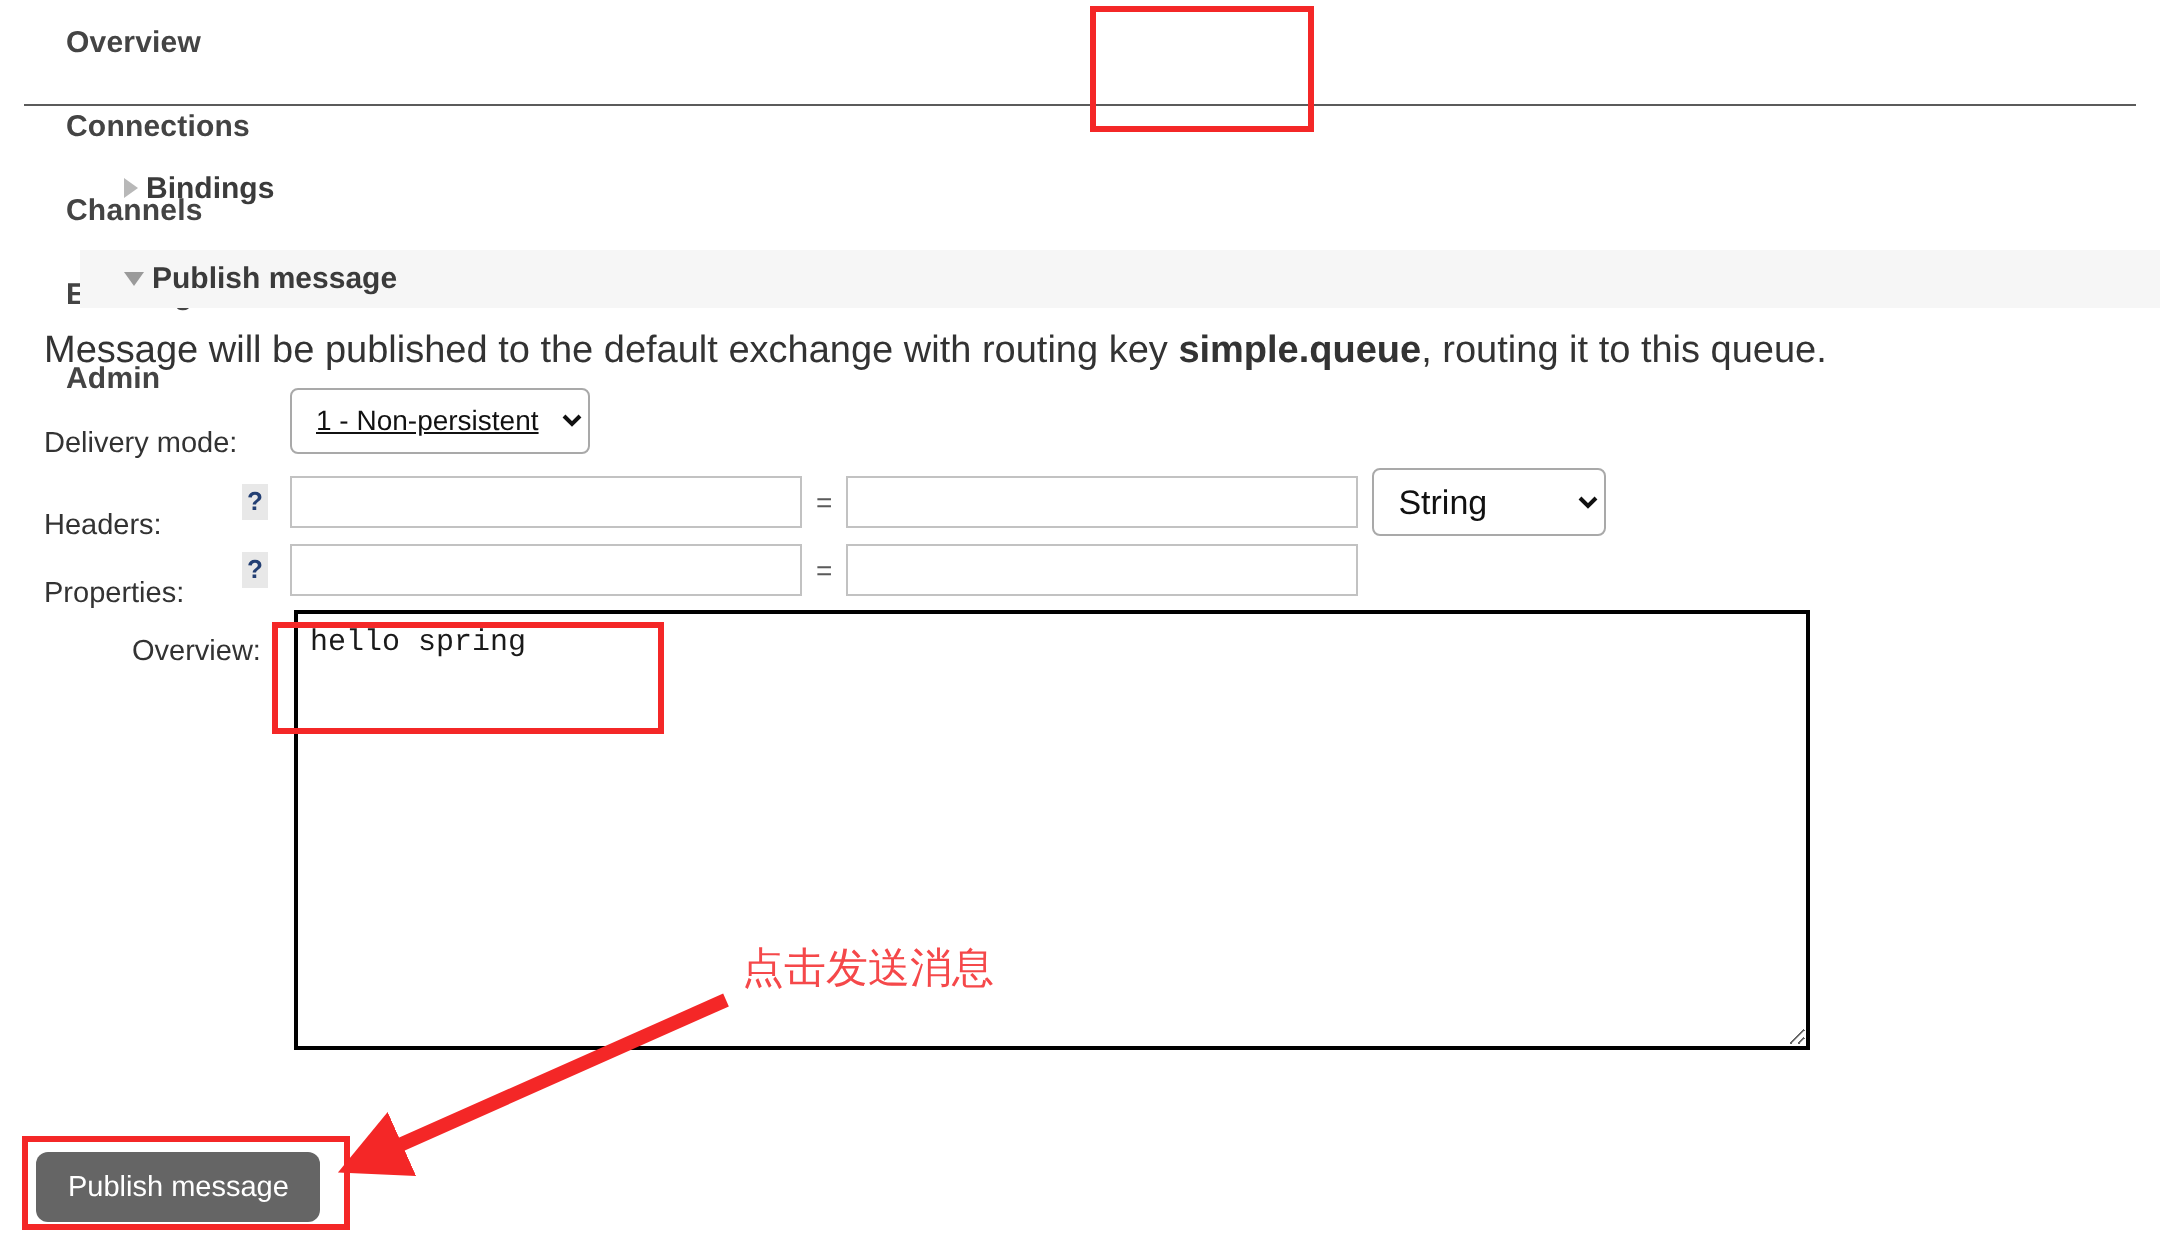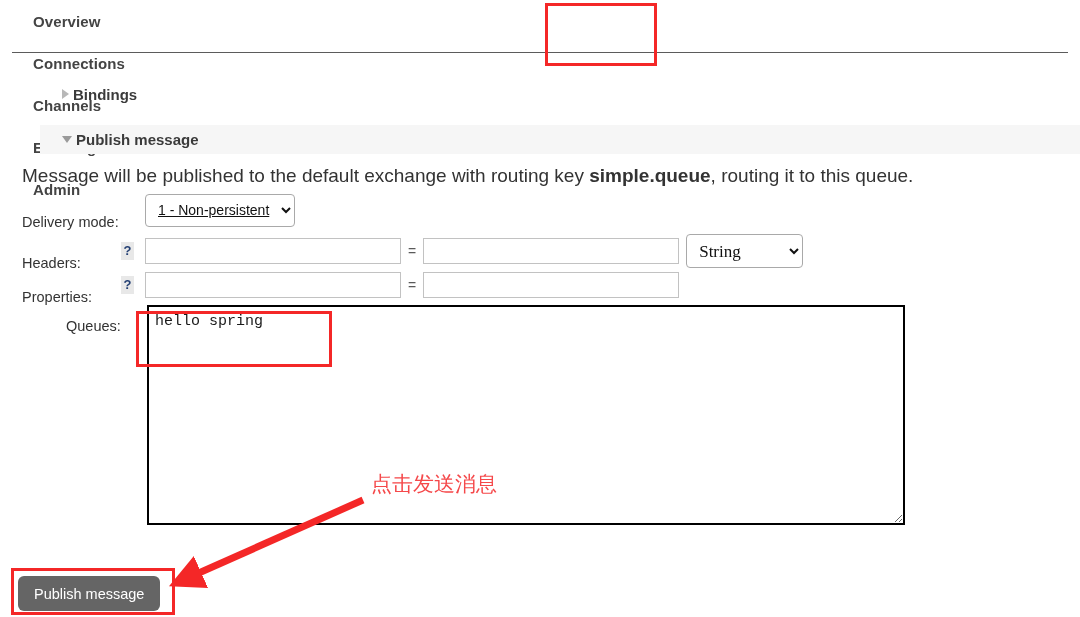--- a/index.html
+++ b/index.html
@@ -167,21 +167,20 @@
   }
   #delivery-mode {
     height: 33px;
     font-size: 14px;
     text-decoration: underline;
   }
   #header-type {
     height: 34px;
     font-size: 17px;
     width: 117px;
-    font-family: Liberation Serif, serif;
   }
 
   
   #payload-label {
     position: absolute;
     left: 66px;
     top: 318px;
     font-size: 14.5px;
     color: #333333;
   }
@@ -298,21 +297,21 @@
 </div>
 
 <div class="form-row" style="left:22px; top:265px;">
   <span class="row-label" style="width:93px;">Properties:</span>
   <span class="help">?</span>
   <input class="txt" type="text" style="width: 256px; margin-left: 11px;" placeholder="">
   <span class="eq">=</span>
   <input class="txt" type="text" style="width: 256px;" placeholder="">
 </div>
 
-<span id="payload-label">Queues:</span>
+<span id="payload-label">Overview:</span>
 <textarea id="payload" placeholder="" style="">hello spring</textarea>
 
 <button id="publish-button">Publish message</button>
 
 <div class="anno-box" id="anno-queues"></div>
 <div class="anno-box" id="anno-payload"></div>
 <div class="anno-box" id="anno-button"></div>
 
 <div id="anno-text">点击发送消息</div>
 

